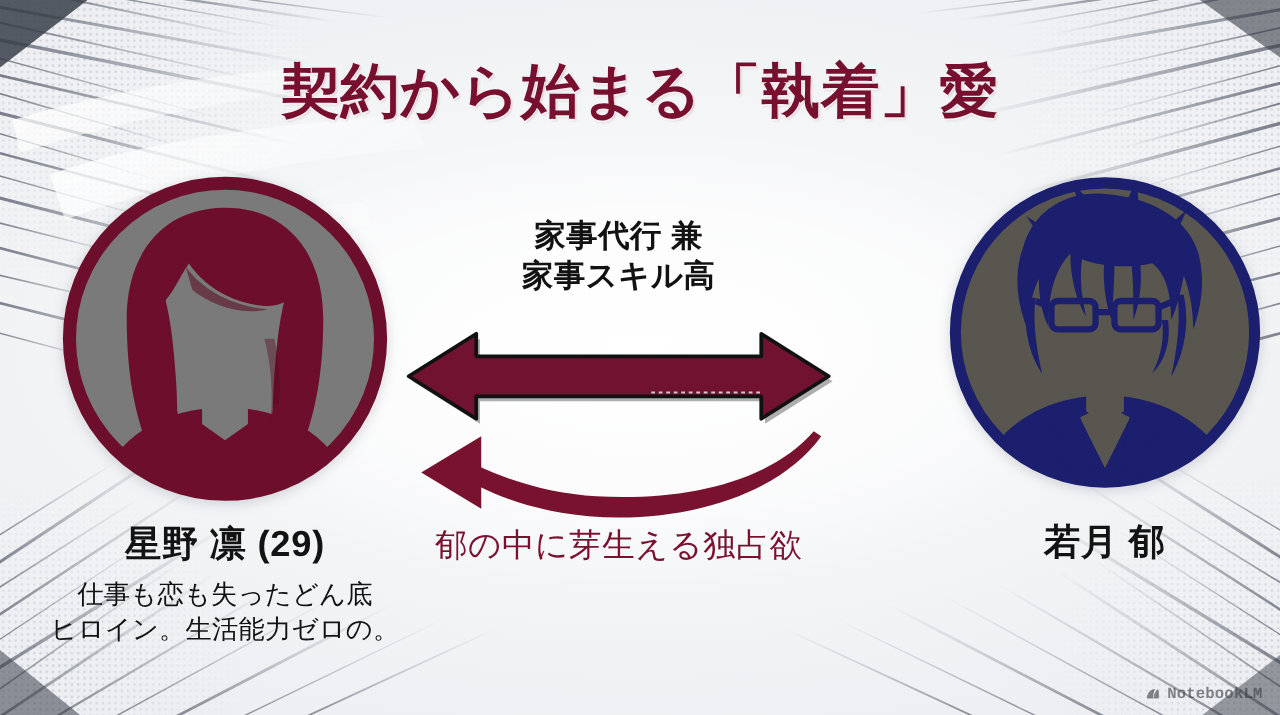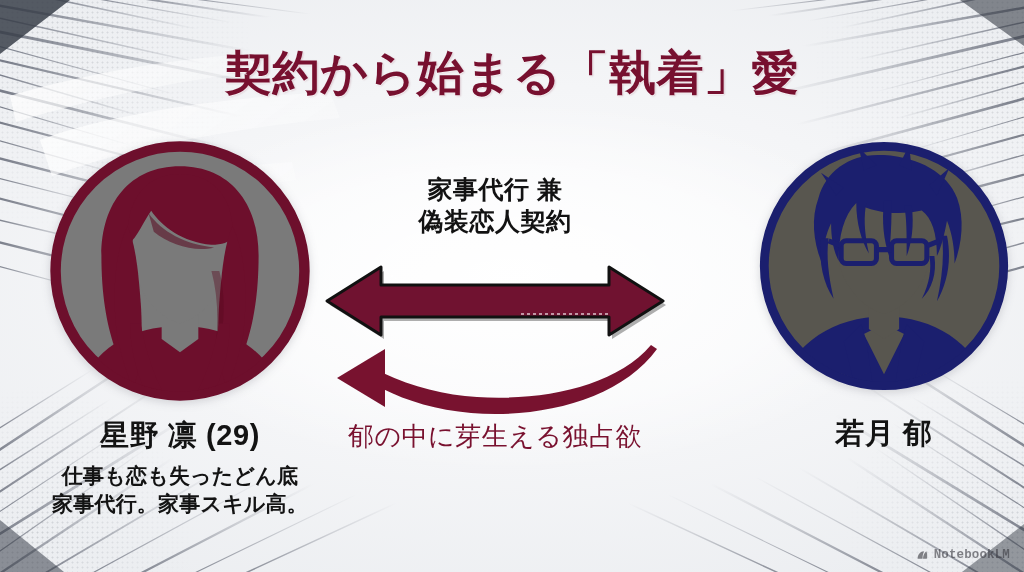--- a/index.html
+++ b/index.html
@@ -111,21 +111,21 @@
     color: #131313;
     letter-spacing: 0.02em;
     white-space: nowrap;
     text-align: center;
   }
   .char-right .char-name { margin-top: 22px; }
 
   .char-desc {
     margin-top: 6px;
     font-size: 21px;
-    font-weight: 700;
+    font-weight: 400;
     line-height: 1.33;
     color: #131313;
     letter-spacing: 0.01em;
   }
   .char-desc span { display: block; white-space: nowrap; }
 
   
   .relation {
     position: absolute;
     left: 313px;
@@ -368,21 +368,21 @@
           <path d="M124 100 C 130 122, 130 150, 124 176 C 134 154, 136 122, 130 100 Z" fill="#58081f" opacity="0.4"></path>
 
           <path d="M70 140 C 74 162, 80 180, 88 194 L76 196 C 66 178, 62 158, 62 140 Z" fill="#6d0f2c"></path>
           <path d="M130 140 C 126 162, 120 180, 112 194 L124 196 C 134 178, 138 158, 138 140 Z" fill="#6d0f2c"></path>
         </g>
       </svg>
     </div>
     <div class="char-name">星野 凛 (29)</div>
     <div class="char-desc">
       <span>仕事も恋も失ったどん底</span>
-      <span>家事代行。家事スキル高。</span>
+      <span>ヒロイン。生活能力ゼロの。</span>
     </div>
   </div>
 
   <div class="char char-right">
     <div class="avatar-wrap">
       <svg class="avatar" viewBox="0 0 200 200">
         <circle cx="100" cy="100" r="96" fill="#58564f"></circle>
         <circle cx="100" cy="100" r="95" fill="none" stroke="#1b1f6e" stroke-width="7"></circle>
         <g clip-path="url(#clipR)">
           <clipPath id="clipR">
@@ -430,21 +430,21 @@
         </g>
       </svg>
     </div>
     <div class="char-name">若月 郁</div>
   </div>
 
   <div class="relation">
 
     <div class="contract-label">
       <span>家事代行 兼</span>
-      <span>偽装恋人契約</span>
+      <span>家事スキル高</span>
     </div>
 
     <svg class="arrow-double" viewBox="0 0 348 80">
 
       <path d="M6 42 L60 8 L60 26 L288 26 L288 8 L342 42 L288 76 L288 58 L60 58 L60 76 Z" fill="#1a1a1a" opacity="0.35" transform="translate(3,4)"></path>
       <path d="M6 42 L60 8 L60 26 L288 26 L288 8 L342 42 L288 76 L288 58 L60 58 L60 76 Z" fill="#701230" stroke="#111111" stroke-width="3" stroke-linejoin="round"></path>
 
       <g stroke="#ffffff" stroke-width="1.6" opacity="0.75">
         <path d="M200 55 L290 55" stroke-dasharray="3 3"></path>
         <path d="M66 14 L76 20" stroke-dasharray="2 3"></path>

